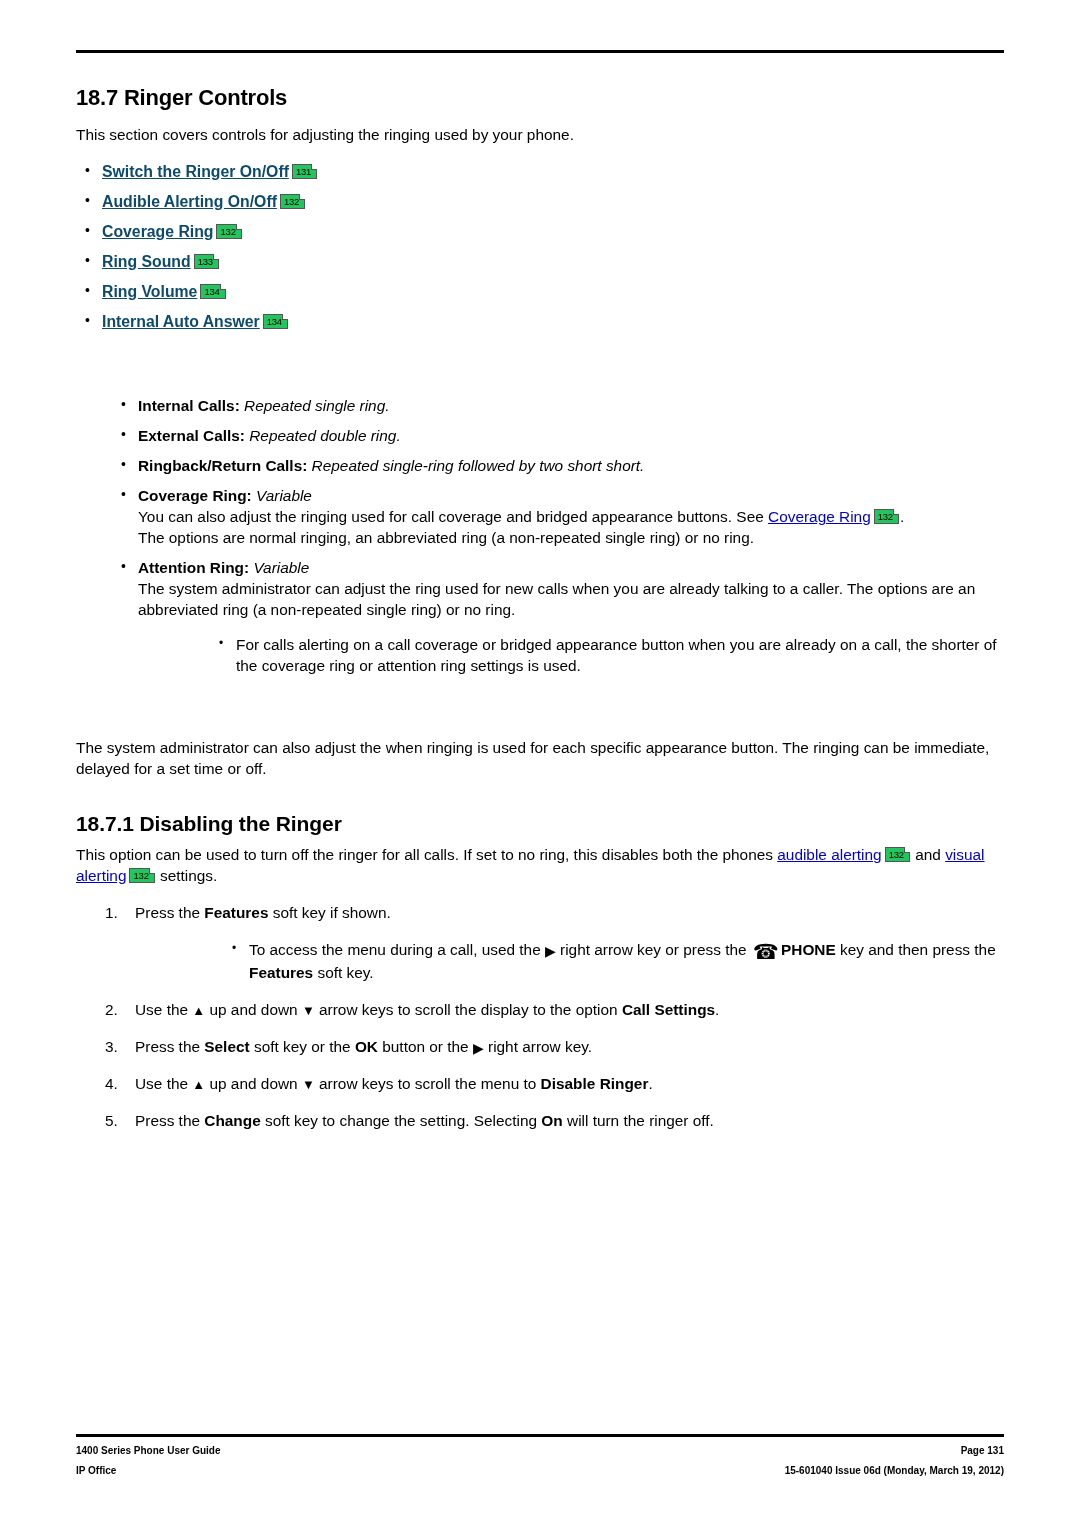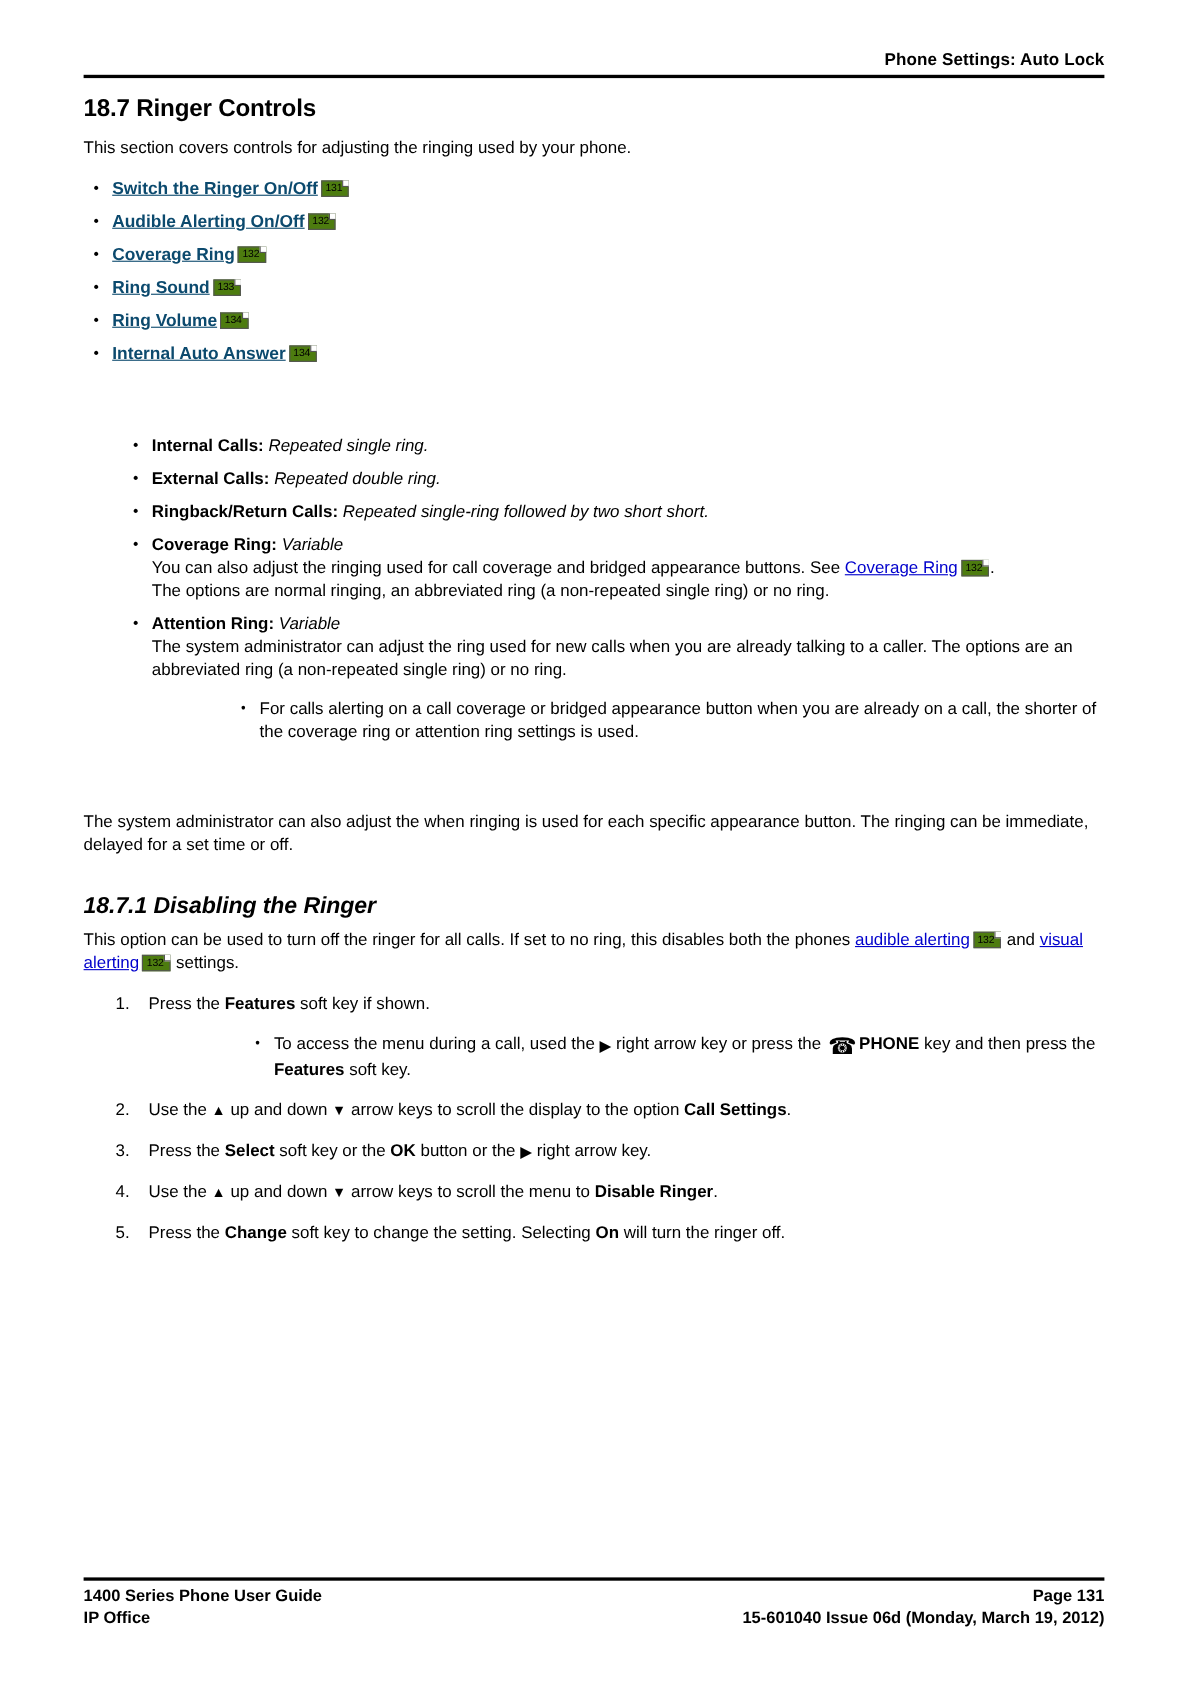--- a/index.html
+++ b/index.html
@@ -52,21 +52,21 @@
     width: 928px;
   }
   .footer-rule {
     border-top: 3px solid #000;
     width: 100%;
   }
   .footer-row {
     display: flex;
     justify-content: space-between;
     align-items: baseline;
-    font-size: 15px;
+    font-size: 10px;
     font-weight: bold;
     line-height: 20px;
     gap: 36px;
   }
   .footer-row.first { margin-top: 4px; }
 
   
   .content {
     position: absolute;
     left: 76px;
@@ -80,21 +80,20 @@
     margin: 8px 0 10px 0;
     line-height: 32px;
     letter-spacing: -0.2px;
   }
   h2.subsec-title {
     font-size: 21px;
     font-weight: bold;
     margin: 0 0 7px 0;
     line-height: 26px;
     letter-spacing: -0.1px;
-    font-style: italic;
   }
 
   p.body {
     font-size: 15.4px;
     line-height: 21px;
     margin: 0 0 6px 0;
   }
 
   .gap-sm { height: 10px; }
   .gap-md { height: 26px; }
@@ -151,21 +150,21 @@
     position: relative;
     border: 1px solid #555;
     border-top-right-radius: 0;
     font-size: 9.5px;
     line-height: 11px;
     font-weight: normal;
     color: #000;
     padding: 1px 5px 1px 3px;
     margin: 0 1px 0 3px;
     vertical-align: 2px;
-    background: #4d7c0f;
+    background: #22c55e;
     text-decoration: none;
     letter-spacing: -0.2px;
   }
   .pref:after {
     content: "";
     position: absolute;
     right: -1px;
     top: -1px;
     width: 5px;
     height: 5px;
@@ -222,21 +221,20 @@
     margin: 0 2px;
     letter-spacing: 0;
   }
 </style>
 </head>
 <body>
 
 <div class="page">
 
   <div class="header">
-    <div class="header-text">Phone Settings: Auto Lock</div>
     <div class="header-rule"></div>
   </div>
 
   <div class="content">
 
     <h1 class="sec-title">18.7 Ringer Controls</h1>
 
     <p class="body">This section covers controls for adjusting the ringing used by your phone.</p>
 
     <div class="gap-sm"></div>

